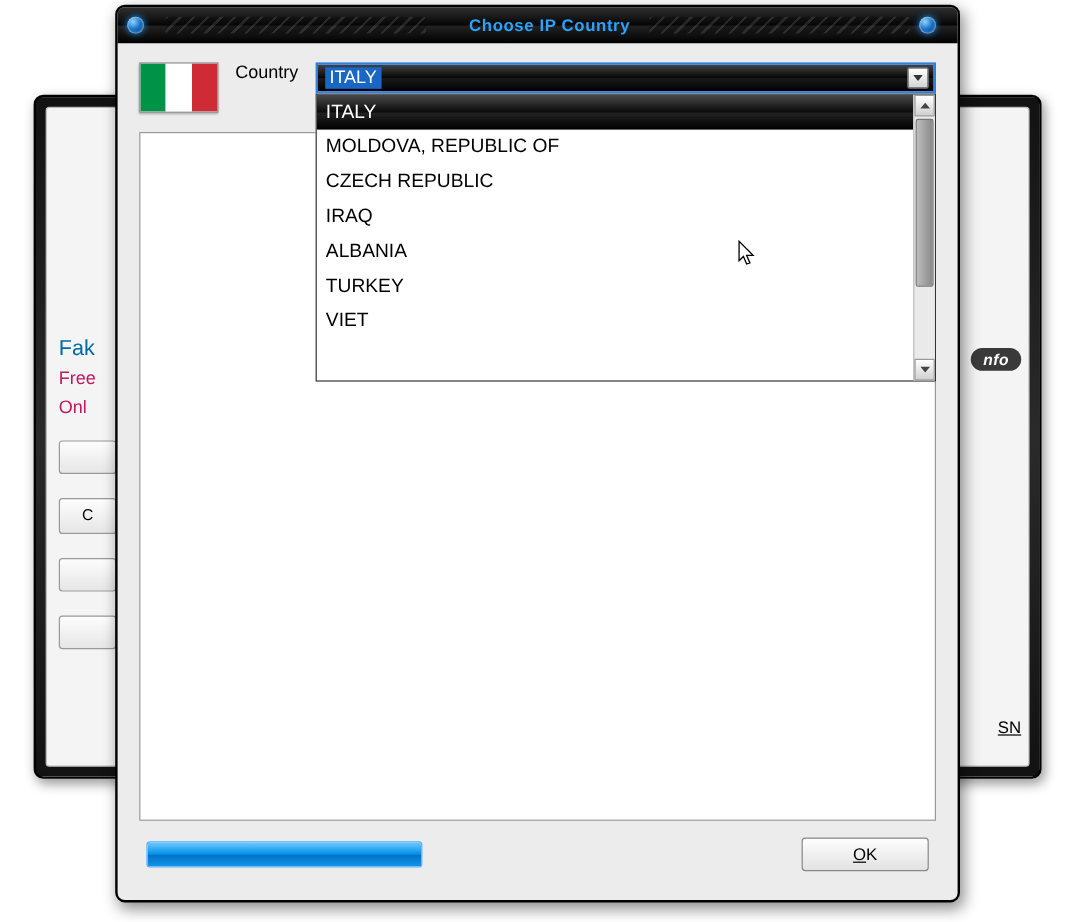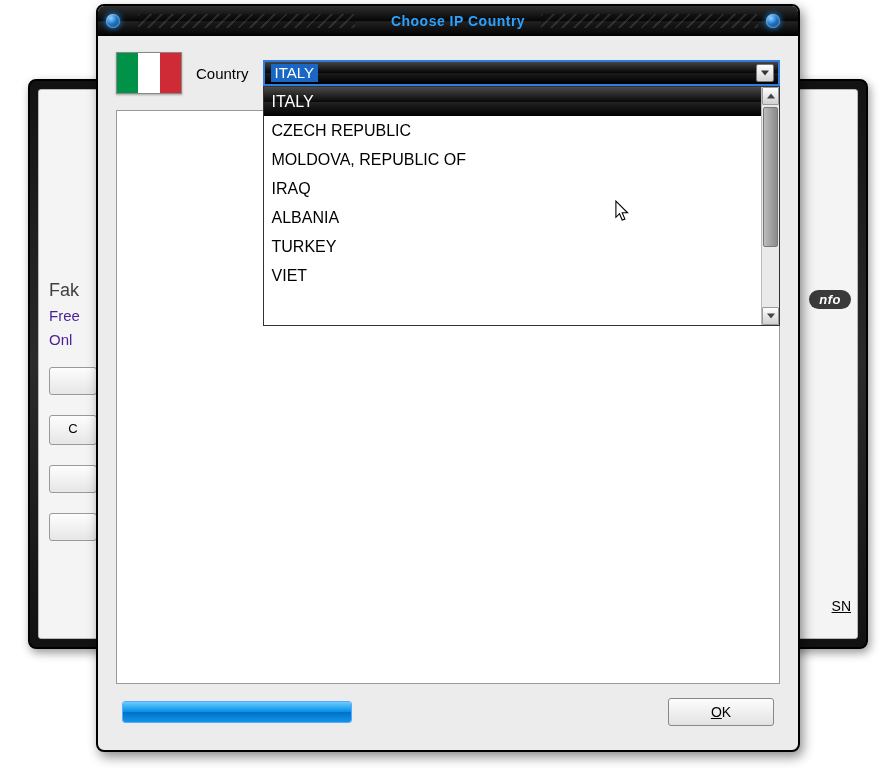--- a/index.html
+++ b/index.html
@@ -34,24 +34,24 @@
     border-radius: 3px;
   }
   .back-left {
     position: absolute;
     left: 10px;
     top: 190px;
   }
   .back-heading {
     font-size: 18px;
     font-weight: normal;
-    color: #404040;
+    color: #0369a1;
   }
   .back-redline {
-    color: #4c1d95;
+    color: #be185d;
     font-size: 15px;
     margin-top: 6px;
     line-height: 18px;
   }
   .back-btn {
     display: block;
     margin-top: 18px;
     height: 28px;
     width: 48px;
     background: linear-gradient(#fdfdfd,#e6e6e6);
@@ -139,21 +139,20 @@
     background: #ececec;
     border-radius: 3px;
     position: relative;
     display: flex;
     flex-direction: column;
   }
 
   
   .top-row {
     display: flex;
-    align-items: center;
     gap: 14px;
     position: relative;
   }
   .flag {
     width: 66px; height: 42px;
     border: 1px solid #888;
     display: flex;
     overflow: hidden;
     box-shadow: 0 1px 2px rgba(0,0,0,.3);
   }
@@ -331,22 +330,22 @@
           <span class="val">ITALY</span>
           <div class="combo-arrow">
             <svg viewBox="0 0 10 6">
                 <path d="M0 0h10L5 6z"></path>
               </svg>
           </div>
         </div>
         <div class="dropdown">
           <div class="dd-list" id="dd-list">
               <div class="dd-item selected">ITALY</div>
+              <div class="dd-item">MOLDOVA, REPUBLIC OF</div>
               <div class="dd-item">CZECH REPUBLIC</div>
-              <div class="dd-item">MOLDOVA, REPUBLIC OF</div>
               <div class="dd-item">IRAQ</div>
               <div class="dd-item">ALBANIA</div>
               <div class="dd-item">TURKEY</div>
               <div class="dd-item">VIET</div>
             </div>
           <div class="dd-scroll">
             <div class="arr">
                 <svg viewBox="0 0 10 6">
                   <path d="M5 0l5 6H0z"></path>
                 </svg>

